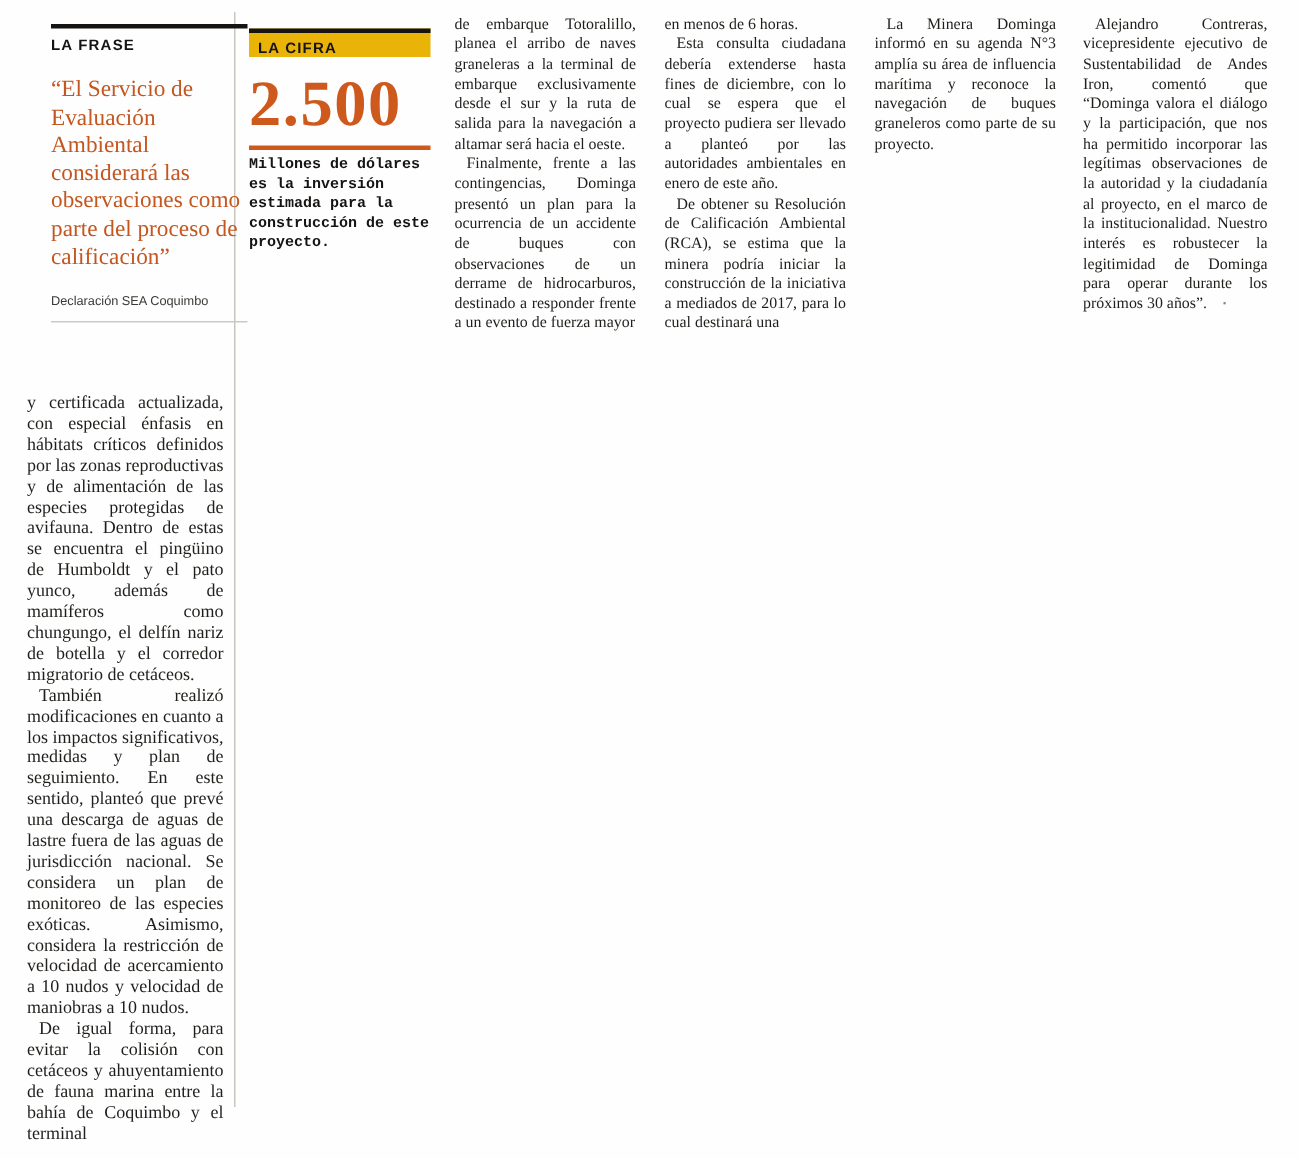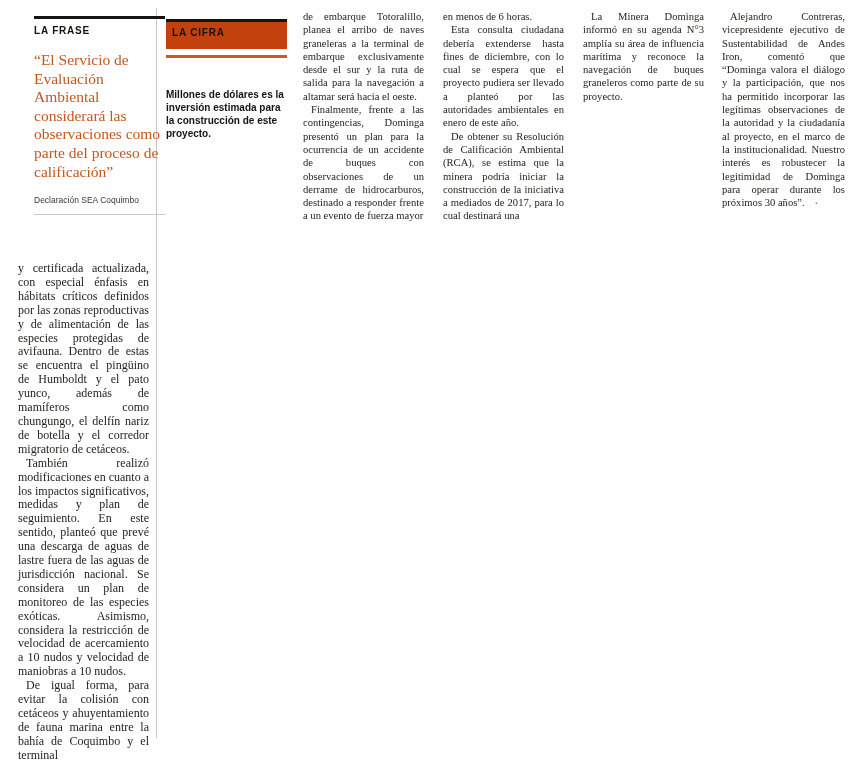--- a/index.html
+++ b/index.html
@@ -35,37 +35,37 @@
     margin-top:14px;
     font-family:"Liberation Sans", sans-serif;
     font-size:8.5px; color:#3b3935;
   }
   .frase-bottomrule { margin-top:9px; height:1px; background:#ccc9c3; }
 
   
   .la-cifra { position:absolute; left:166px; top:19px; width:121px; }
   .cifra-bar {
     border-top:3px solid #161412;
-    background:#c2410c;
+    background:#eab308;
     font-family:"Liberation Sans", sans-serif;
     font-weight:bold; font-size:10px; letter-spacing:0.8px;
     color:#161412;
-    padding:5px 6px 11px 6px;
+    padding:5px 6px 0 6px;
   }
   .big-number {
     margin-top:10px;
     font-family:"Liberation Serif", serif;
     font-weight:bold; font-size:43px; line-height:1;
     letter-spacing:1px;
     color:#cd5a1c;
   }
   .orange-rule { margin-top:6px; height:3px; background:#cd5a1c; }
   .cifra-desc {
-    margin-top:30px;
-    font-family:Liberation Sans, sans-serif;
+    margin-top:4px;
+    font-family:Liberation Mono, monospace;
     font-weight:bold; font-size:10px; line-height:13px;
     color:#161412;
   }
 
   
   .body-col {
     position:absolute; top:10px; width:121px;
     font-size:10.6px; line-height:13.3px;
     text-align:justify;
     hyphens:auto;
@@ -110,20 +110,21 @@
   </section>
 
   <section class="left-body">
     <p class="para cont">y certificada actualizada, con especial énfasis en hábitats críticos definidos por las zonas reproductivas y de alimentación de las especies protegidas de avifauna. Dentro de estas se encuentra el pingüino de Humboldt y el pato yunco, además de mamíferos como chungungo, el delfín nariz de botella y el corredor migratorio de cetáceos.</p>
     <p class="para">También realizó modificaciones en cuanto a los impactos significativos, medidas y plan de seguimiento. En este sentido, planteó que prevé una descarga de aguas de lastre fuera de las aguas de jurisdicción nacional. Se considera un plan de monitoreo de las especies exóticas. Asimismo, considera la restricción de velocidad de acercamiento a 10 nudos y velocidad de maniobras a 10 nudos.</p>
     <p class="para">De igual forma, para evitar la colisión con cetáceos y ahuyentamiento de fauna marina entre la bahía de Coquimbo y el terminal</p>
   </section>
 
   <section class="la-cifra">
     <div class="cifra-bar">LA CIFRA</div>
+    <div class="big-number">2.500</div>
     <div class="orange-rule"></div>
     <p class="cifra-desc">Millones de dólares es la inversión estimada para la construcción de este proyecto.</p>
   </section>
 
   <section class="body-col c1">
     <p class="para cont">de embarque Totoralillo, planea el arribo de naves graneleras a la terminal de embarque exclusivamente desde el sur y la ruta de salida para la navegación a altamar será hacia el oeste.</p>
     <p class="para">Finalmente, frente a las contingencias, Dominga presentó un plan para la ocurrencia de un accidente de buques con observaciones de un derrame de hidrocarburos, destinado a responder frente a un evento de fuerza mayor</p>
   </section>
 
   <section class="body-col c2">

